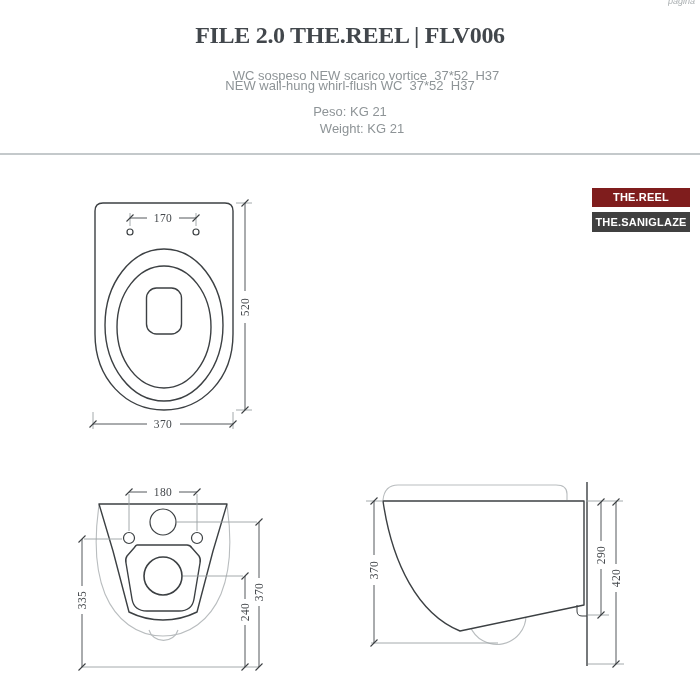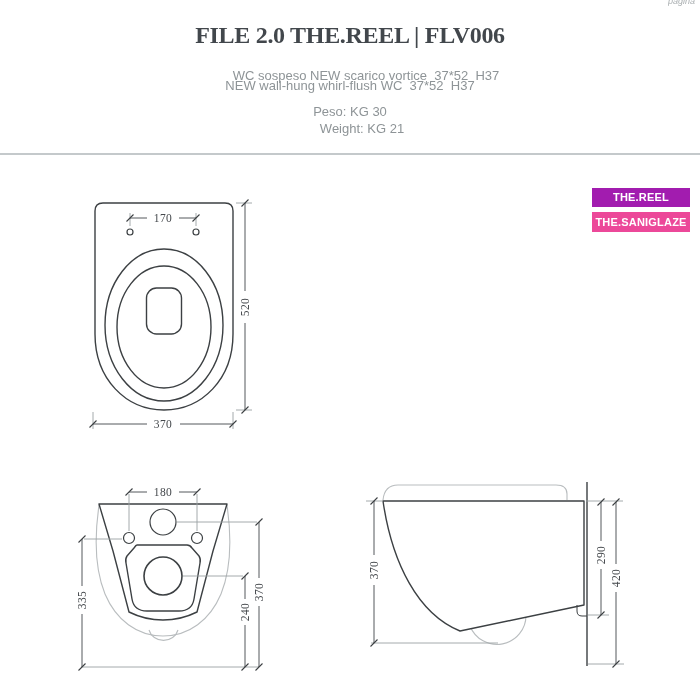--- a/index.html
+++ b/index.html
@@ -9,22 +9,22 @@
   .corner-note{position:absolute;top:0;right:5px;height:7px;overflow:hidden;}
   .corner-note span{display:block;margin-top:-4px;font-size:9px;font-style:italic;color:#a9aeb0;}
   .page-title{position:absolute;top:22px;left:0;width:700px;text-align:center;
               font-size:24px;font-weight:bold;letter-spacing:-0.3px;color:#42474c;font-family:Liberation Serif, serif;}
   .sub{position:absolute;left:0;width:700px;text-align:center;font-size:13px;color:#8e9497;white-space:pre;}
   .sub1{top:68px;margin-left:16px;} .sub2{top:78px;} .wt1{top:104px;} .wt2{top:121px;padding-left:12px;}
   .divider{position:absolute;top:153px;left:0;width:700px;height:2px;background:#c4c9cb;}
   
   .badge{position:absolute;left:592px;width:98px;height:19px;line-height:19px;text-align:center;
          color:#ffffff;font-size:11px;font-weight:bold;letter-spacing:0.2px;}
-  .badge-reel{top:188px;background:#a21caf;}
-  .badge-saniglaze{top:212px;height:20px;line-height:20px;background:#ec4899;}
+  .badge-reel{top:188px;background:#7f1d1d;}
+  .badge-saniglaze{top:212px;height:20px;line-height:20px;background:#404040;}
   
   .drw{position:absolute;}
   .drw-top{left:70px;top:195px;}
   .drw-rear{left:70px;top:485px;}
   .drw-side{left:360px;top:478px;}
   svg .dark{stroke:#3c4043;stroke-width:1.4;fill:none;stroke-linejoin:round;}
   svg .darkfill{stroke:#3c4043;stroke-width:1.4;fill:#ffffff;stroke-linejoin:round;}
   svg .med{stroke:#3c4043;stroke-width:1.2;fill:#ffffff;}
   svg .light{stroke:#b9bdbf;stroke-width:1.1;fill:none;}
   svg .lightfill{stroke:#b9bdbf;stroke-width:1.1;fill:#ffffff;}
@@ -38,21 +38,21 @@
 
 <div class="page">
 
   <div class="corner-note">
     <span>pagina</span>
   </div>
 
   <div class="page-title">FILE 2.0 THE.REEL | FLV006</div>
   <div class="sub sub1">WC sospeso NEW scarico vortice  37*52  H37</div>
   <div class="sub sub2">NEW wall-hung whirl-flush WC  37*52  H37</div>
-  <div class="sub wt1">Peso: KG 30</div>
+  <div class="sub wt1">Peso: KG 21</div>
   <div class="sub wt2">Weight: KG 21</div>
 
   <div class="divider"></div>
 
   <div class="badge badge-reel">THE.REEL</div>
   <div class="badge badge-saniglaze">THE.SANIGLAZE</div>
 
   <svg class="drw drw-top" width="190" height="245" viewBox="70 195 190 245" xmlns="http://www.w3.org/2000/svg">
     <g>
       <path class="darkfill" d="M 95,211 Q 95,203 103,203 L 225,203 Q 233,203 233,211 L 233,334 C 233,379 202,410 164,410 C 126,410 95,379 95,334 Z"></path>

